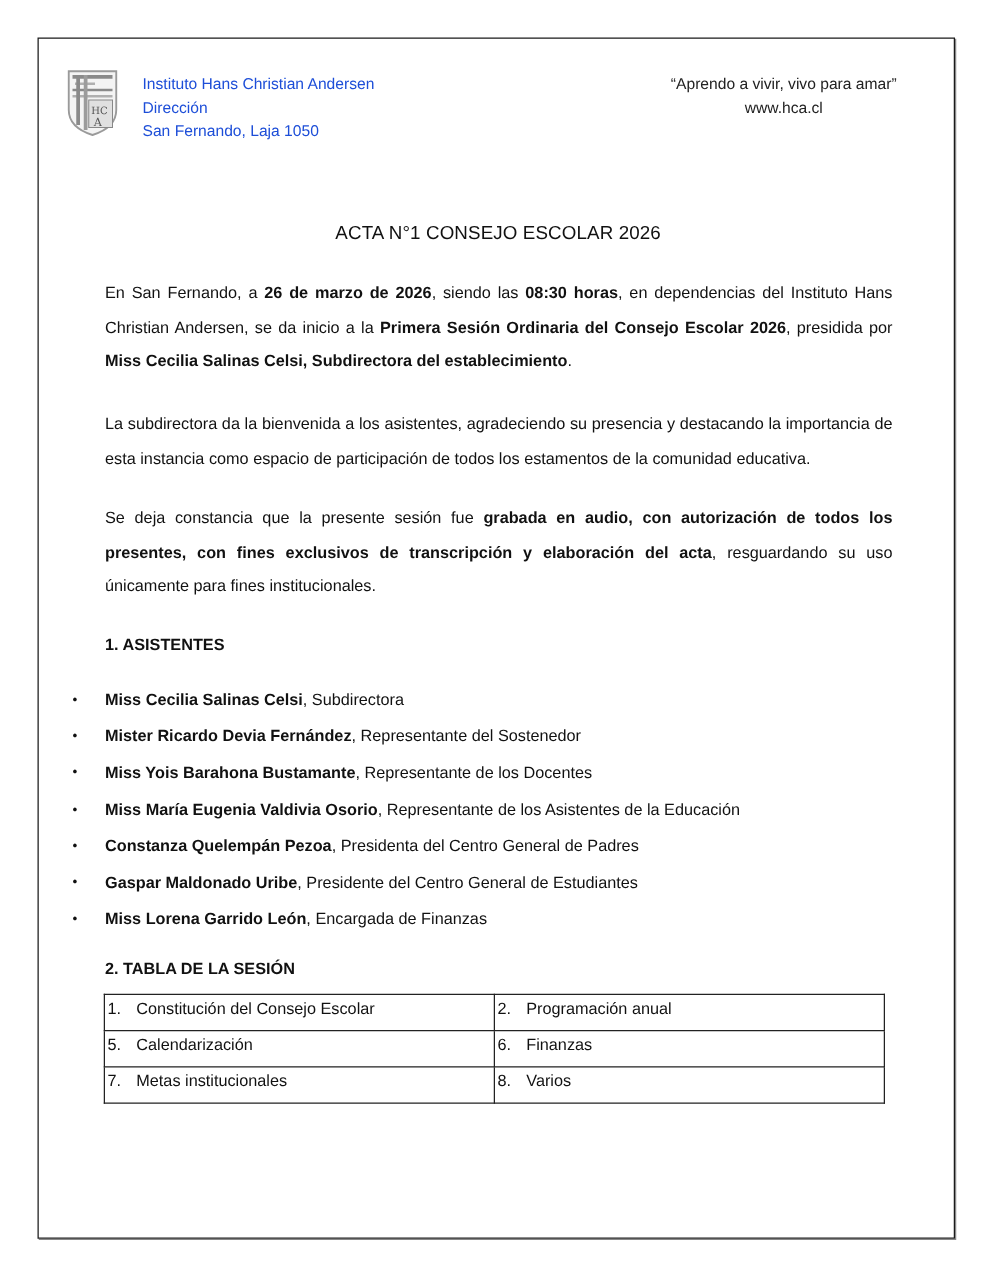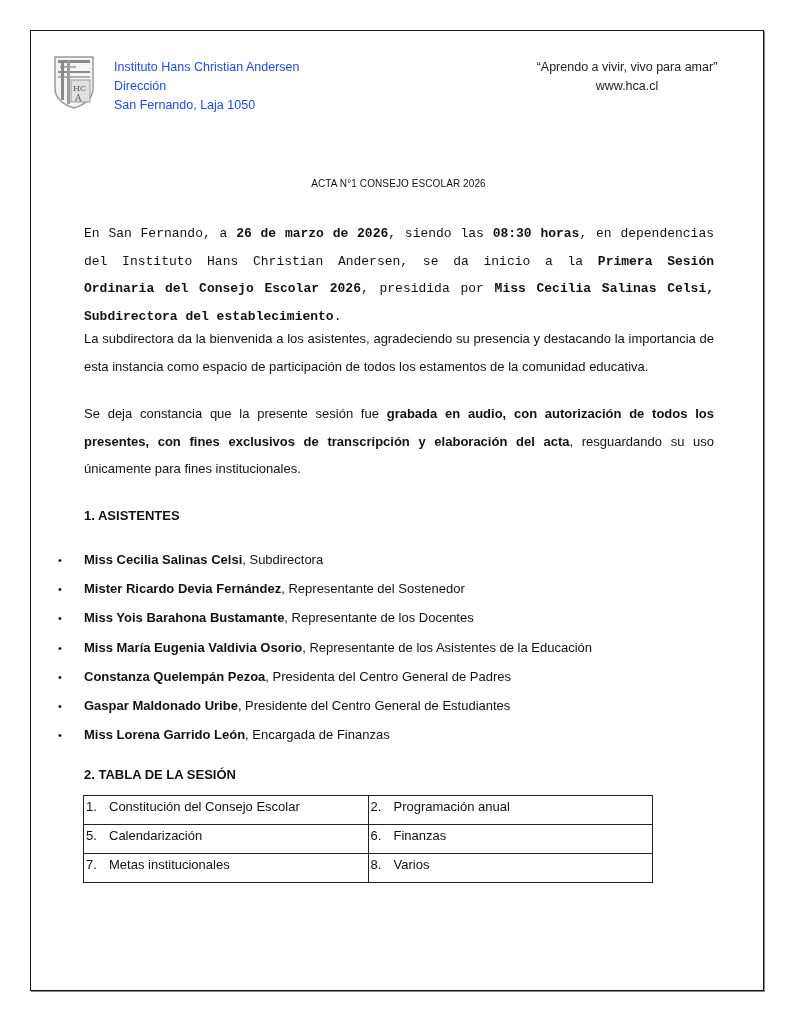--- a/index.html
+++ b/index.html
@@ -54,37 +54,37 @@
     }
     .motto { }
 
     
     .doc-title {
       position: absolute;
       left: 0;
       width: 797px;
       top: 178px;
       text-align: center;
-      font-size: 10px;
+      font-size: 15px;
       font-weight: normal;
       letter-spacing: 0.1px;
       margin: 0;
     }
 
     .para {
       position: absolute;
       left: 84px;
       width: 630px;
       font-size: 13px;
       line-height: 27.5px;
       text-align: justify;
       margin: 0;
     }
     .para b { font-weight: bold; }
-    .p1 { top: 220px; font-family: Liberation Mono, monospace; }
+    .p1 { top: 220px; }
     .p2 { top: 325px; }
     .p3 { top: 400px; }
 
     .section-heading {
       position: absolute;
       left: 84px;
       font-size: 13px;
       font-weight: bold;
       margin: 0;
     }
@@ -112,21 +112,21 @@
       left: 2px;
       top: 0;
       font-size: 11px;
     }
     .attendees b { font-weight: bold; }
 
     .agenda-table {
       position: absolute;
       left: 83px;
       top: 795px;
-      width: 570px;
+      width: 625px;
       border-collapse: collapse;
       font-size: 13px;
       padding-left: 20px;
     }
     .agenda-table td {
       border: 1.3px solid #222;
       height: 28px;
       padding: 0 0 0 2px;
       vertical-align: top;
       line-height: 22px;

